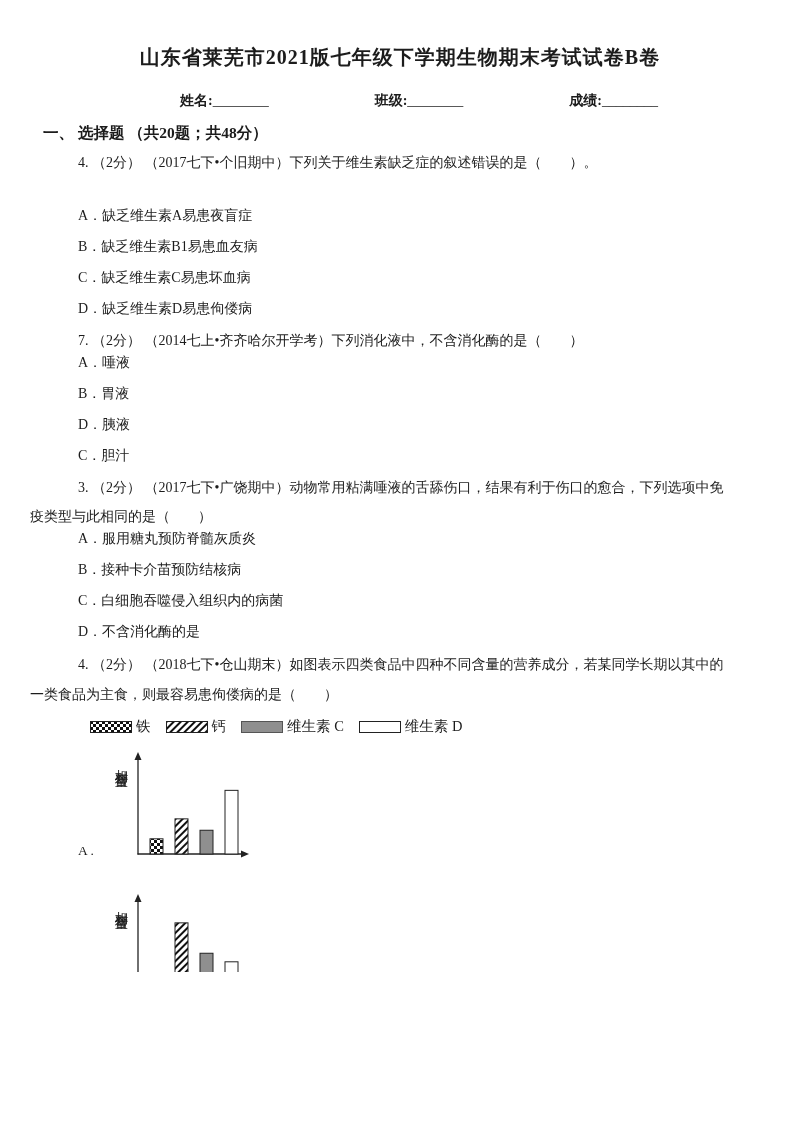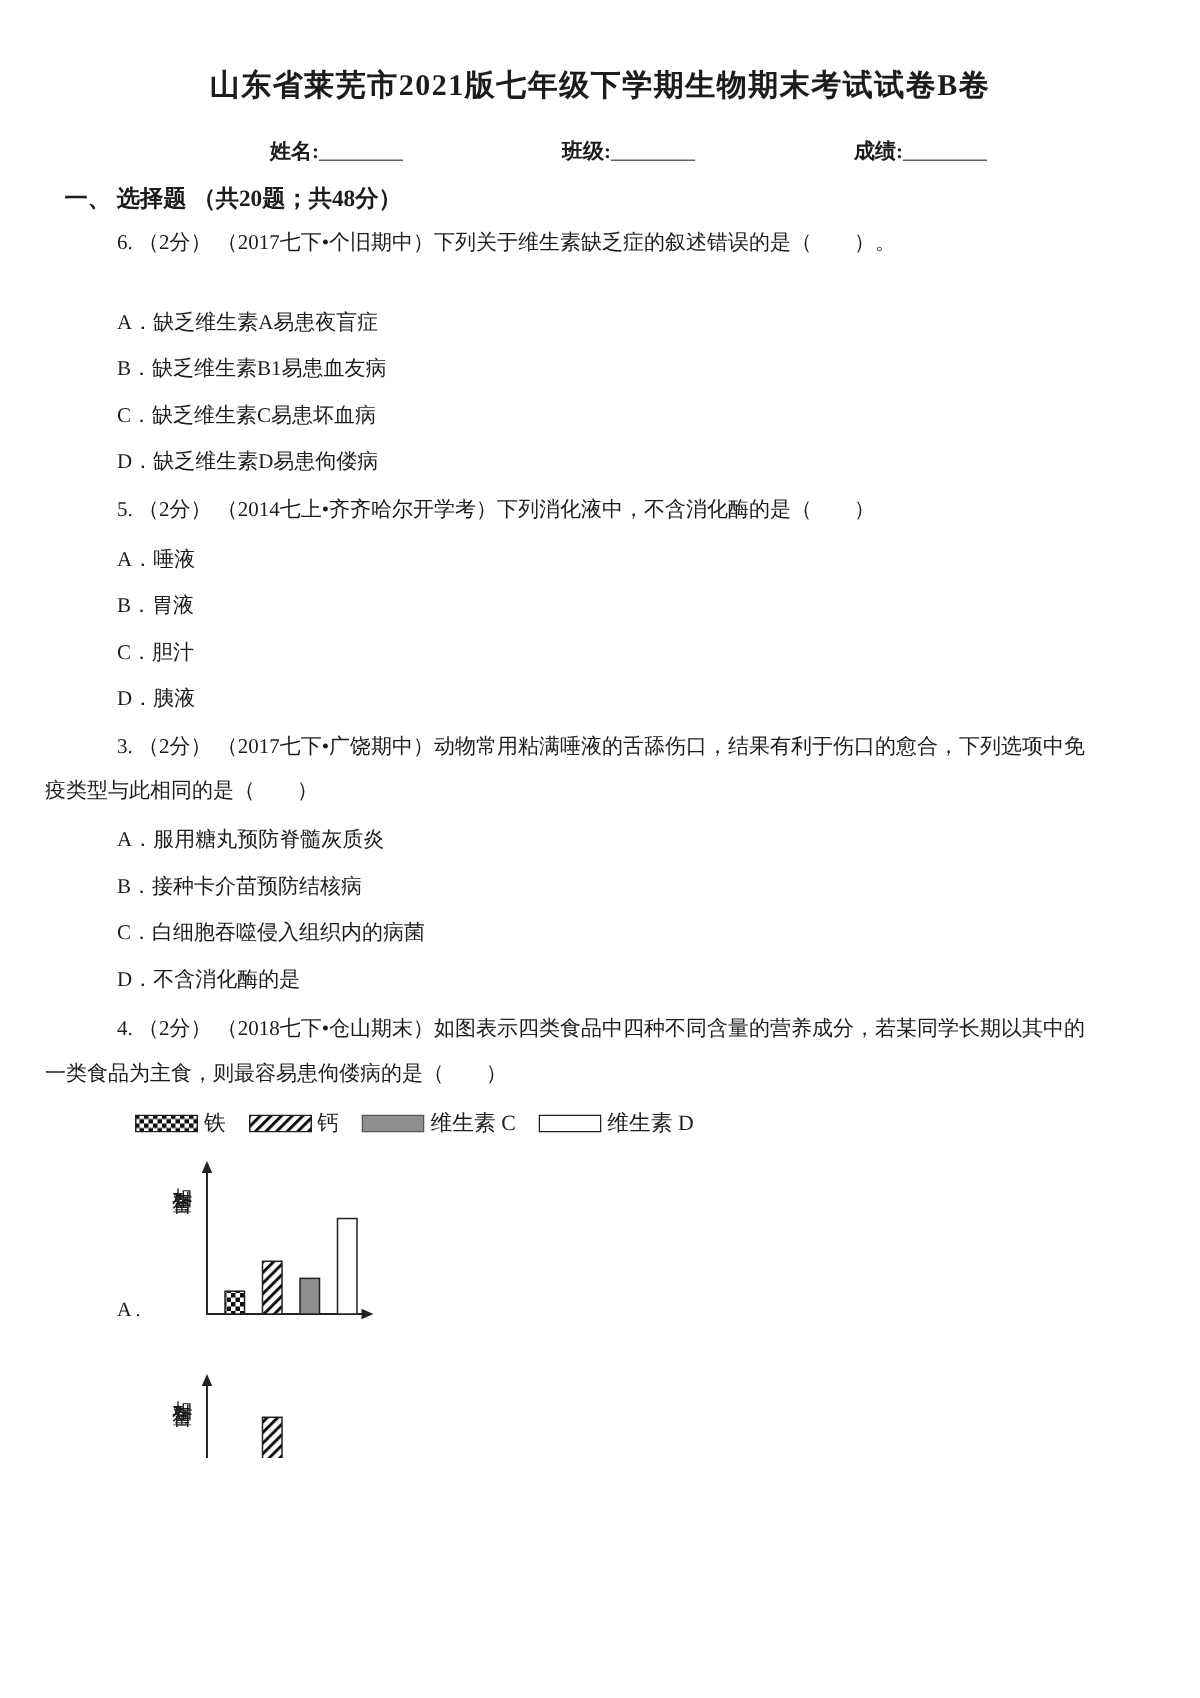--- a/index.html
+++ b/index.html
@@ -50,21 +50,21 @@
   .qline.indent { margin-left: 48px; }
   .q1-stem { margin-top: 10px; }
   .opt {
     font-size: 14px;
     line-height: 19px;
     margin-left: 48px;
     white-space: nowrap;
   }
   .mt17 { margin-top: 34px; }
   .mt15 { margin-top: 14px; }
-  .mt14 { margin-top: 14px; }
+  .mt14 { margin-top: 3px; }
   .mt13 { margin-top: 13px; }
   .mt12 { margin-top: 12px; }
   .mt11 { margin-top: 11px; }
   .mt10 { margin-top: 10px; }
   .legend {
     margin-top: 15px;
     margin-left: 60px;
     display: flex;
     align-items: center;
     font-size: 14.5px;
@@ -125,31 +125,31 @@
   <h1 class="title">山东省莱芜市2021版七年级下学期生物期末考试试卷B卷</h1>
 
   <div class="fields">
     <span><span class="flabel">姓名:</span><span class="fline">________</span></span>
     <span><span class="flabel">班级:</span><span class="fline">________</span></span>
     <span><span class="flabel">成绩:</span><span class="fline">________</span></span>
   </div>
 
   <div class="section">一、 选择题 （共20题；共48分）</div>
 
-  <div class="qline indent q1-stem">6. （2分） （2017七下•个旧期中）下列关于维生素缺乏症的叙述错误的是（　　）。</div>
+  <div class="qline indent q1-stem">4. （2分） （2017七下•个旧期中）下列关于维生素缺乏症的叙述错误的是（　　）。</div>
   <div class="opt mt17">A．缺乏维生素A易患夜盲症</div>
   <div class="opt mt12">B．缺乏维生素B1易患血友病</div>
   <div class="opt mt12">C．缺乏维生素C易患坏血病</div>
   <div class="opt mt12">D．缺乏维生素D易患佝偻病</div>
 
-  <div class="qline indent mt13">5. （2分） （2014七上•齐齐哈尔开学考）下列消化液中，不含消化酶的是（　　）</div>
+  <div class="qline indent mt13">7. （2分） （2014七上•齐齐哈尔开学考）下列消化液中，不含消化酶的是（　　）</div>
   <div class="opt mt14">A．唾液</div>
   <div class="opt mt12">B．胃液</div>
+  <div class="opt mt12">D．胰液</div>
   <div class="opt mt12">C．胆汁</div>
-  <div class="opt mt12">D．胰液</div>
 
   <div class="qline indent mt13">3. （2分） （2017七下•广饶期中）动物常用粘满唾液的舌舔伤口，结果有利于伤口的愈合，下列选项中免</div>
   <div class="qline mt10">疫类型与此相同的是（　　）</div>
   <div class="opt mt14">A．服用糖丸预防脊髓灰质炎</div>
   <div class="opt mt12">B．接种卡介苗预防结核病</div>
   <div class="opt mt12">C．白细胞吞噬侵入组织内的病菌</div>
   <div class="opt mt12">D．不含消化酶的是</div>
 
   <div class="qline indent mt15">4. （2分） （2018七下•仓山期末）如图表示四类食品中四种不同含量的营养成分，若某同学长期以其中的</div>
   <div class="qline mt11">一类食品为主食，则最容易患佝偻病的是（　　）</div>

